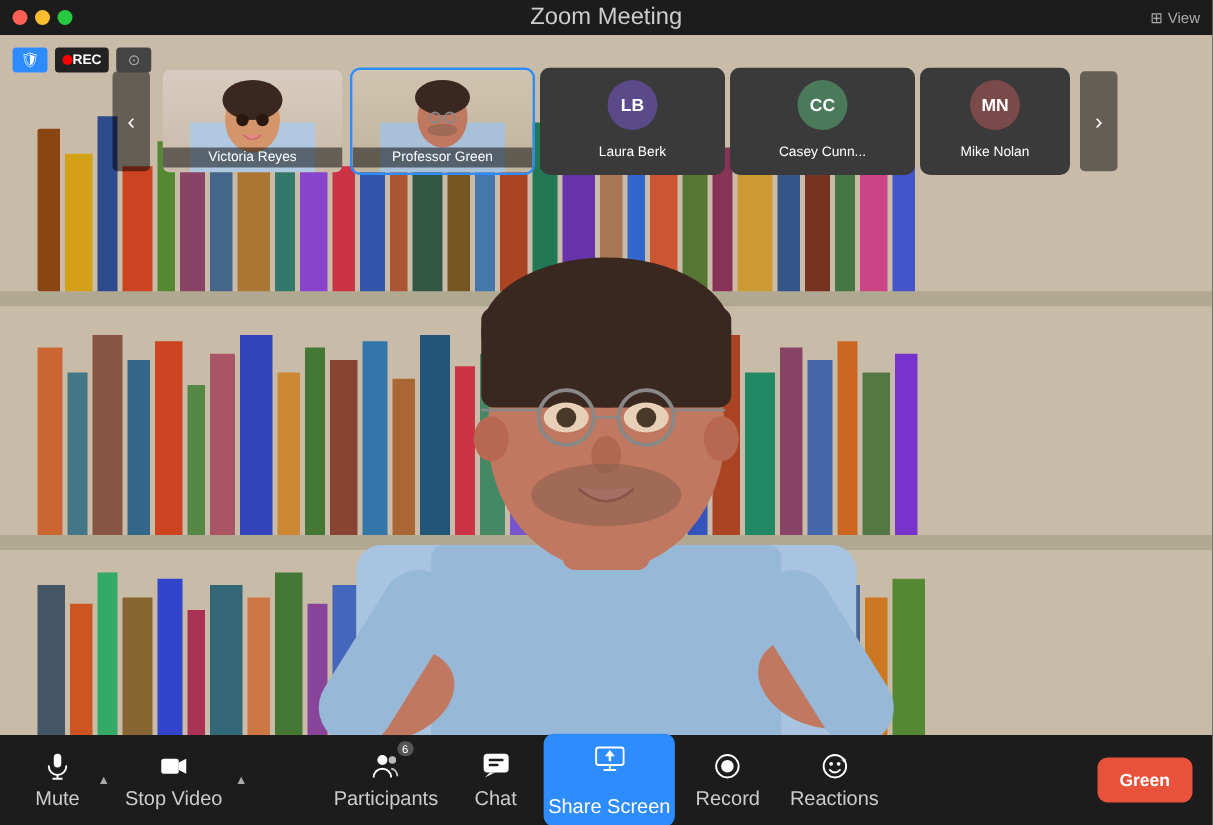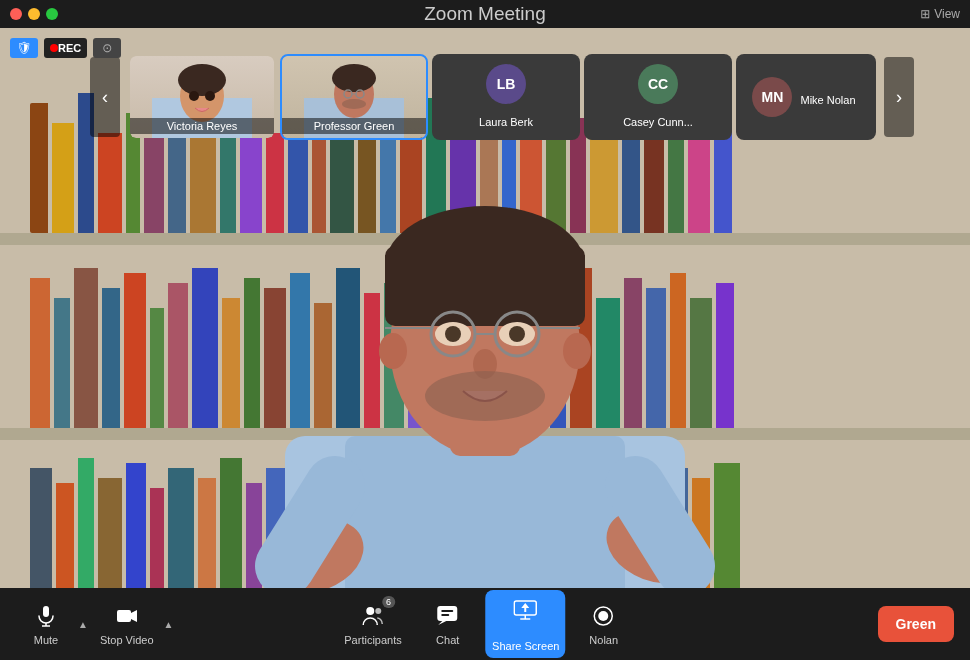--- a/index.html
+++ b/index.html
@@ -237,21 +237,21 @@
       width: 28px;
       height: 28px;
       display: flex;
       align-items: center;
       justify-content: center;
       color: white;
       font-size: 20px;
     }
     .tool-label {
       color: #ccc;
-      font-size: 11px;
+      font-size: 16px;
       white-space: nowrap;
     }
 
     .share-screen-btn {
       background: #2d8cff;
       border-radius: 8px;
       padding: 6px 4px;
       display: flex;
       flex-direction: column;
       align-items: center;
@@ -529,21 +529,21 @@
       <div class="thumbnail thumb-name-only" style="width:148px;height:86px;background:#3a3a3a;border-radius:8px;display:flex;flex-direction:column;align-items:center;justify-content:center;">
         <div class="participant-initials" style="background:#5a4a8a;">LB</div>
         <div class="thumbnail-name" style="position:static;background:none;margin-top:6px;">Laura Berk</div>
       </div>
 
       <div class="thumbnail thumb-name-only" style="width:148px;height:86px;background:#3a3a3a;border-radius:8px;display:flex;flex-direction:column;align-items:center;justify-content:center;">
         <div class="participant-initials" style="background:#4a7a5a;">CC</div>
         <div class="thumbnail-name" style="position:static;background:none;margin-top:6px;">Casey Cunn...</div>
       </div>
 
-      <div class="thumbnail thumb-name-only" style="width:140px;height:86px;background:#3a3a3a;border-radius:8px;display:flex;flex-direction:row;align-items:center;justify-content:center;">
+      <div class="thumbnail thumb-name-only" style="width:120px;height:86px;background:#3a3a3a;border-radius:8px;display:flex;flex-direction:column;align-items:center;justify-content:center;">
         <div class="participant-initials" style="background:#7a4a4a;">MN</div>
         <div class="thumbnail-name" style="position:static;background:none;margin-top:6px;">Mike Nolan</div>
       </div>
 
     </div>
     <div class="next-btn">›</div>
   </div>
 
 </div>
 
@@ -618,22 +618,34 @@
       <span class="tool-label">Share Screen</span>
     </div>
 
     <div class="tool-item">
       <div class="tool-icon">
         <svg width="22" height="22" viewBox="0 0 22 22" fill="white" xmlns="http://www.w3.org/2000/svg">
           <circle cx="11" cy="11" r="9" stroke="white" stroke-width="1.5" fill="none"></circle>
           <circle cx="11" cy="11" r="5" fill="white"></circle>
         </svg>
       </div>
-      <span class="tool-label">Nolan</span>
-    </div>
-
+      <span class="tool-label">Record</span>
+    </div>
+
+    <div class="tool-item">
+      <div class="tool-icon">
+        <svg width="22" height="22" viewBox="0 0 22 22" fill="white" xmlns="http://www.w3.org/2000/svg">
+          <circle cx="11" cy="11" r="9" stroke="white" stroke-width="1.5" fill="none"></circle>
+          <circle cx="8" cy="9" r="1.5" fill="white"></circle>
+          <circle cx="14" cy="9" r="1.5" fill="white"></circle>
+          <path d="M7 14 Q11 18 15 14" stroke="white" stroke-width="1.5" fill="none" stroke-linecap="round"></path>
+          <text x="16" y="8" fill="white" font-size="7" font-weight="bold">+</text>
+        </svg>
+      </div>
+      <span class="tool-label">Reactions</span>
+    </div>
 
   </div>
 
   <div class="toolbar-right">
     <button class="leave-btn">Green</button>
   </div>
 </div>
 
 </body></html>

